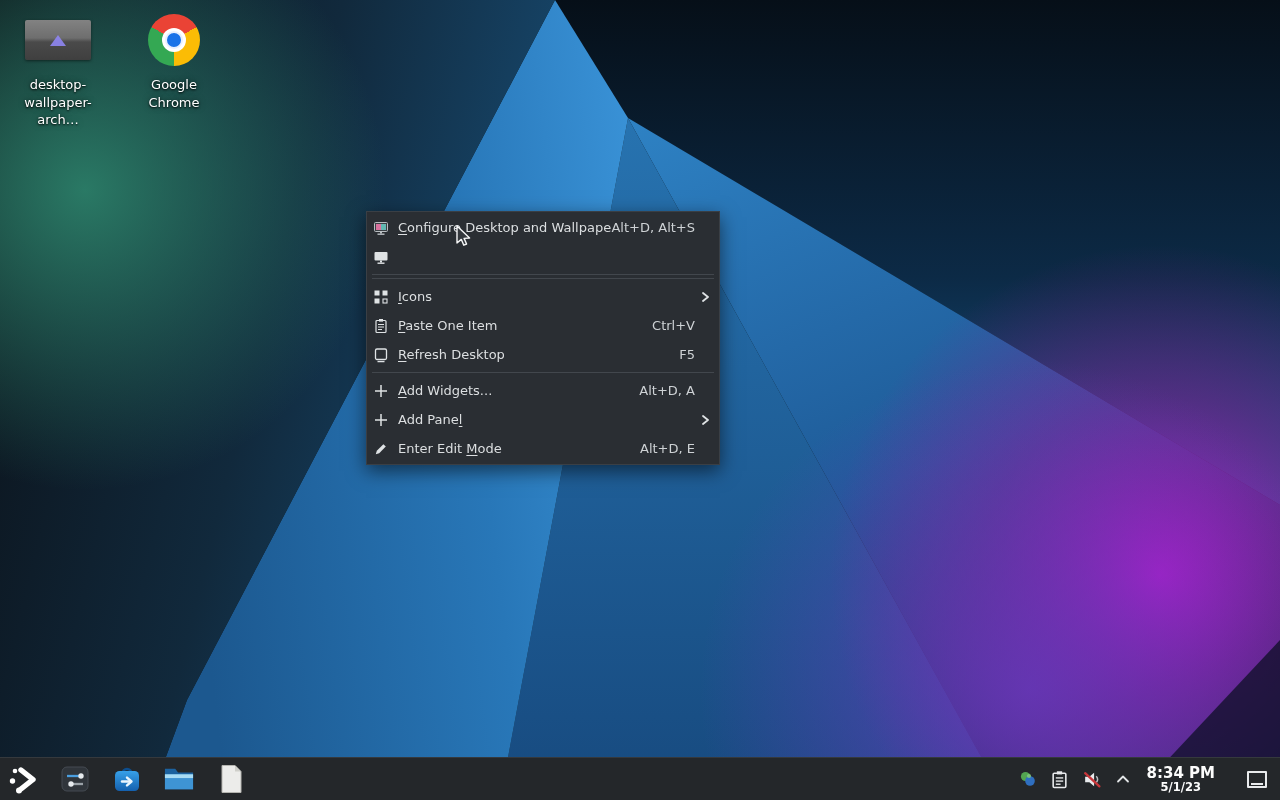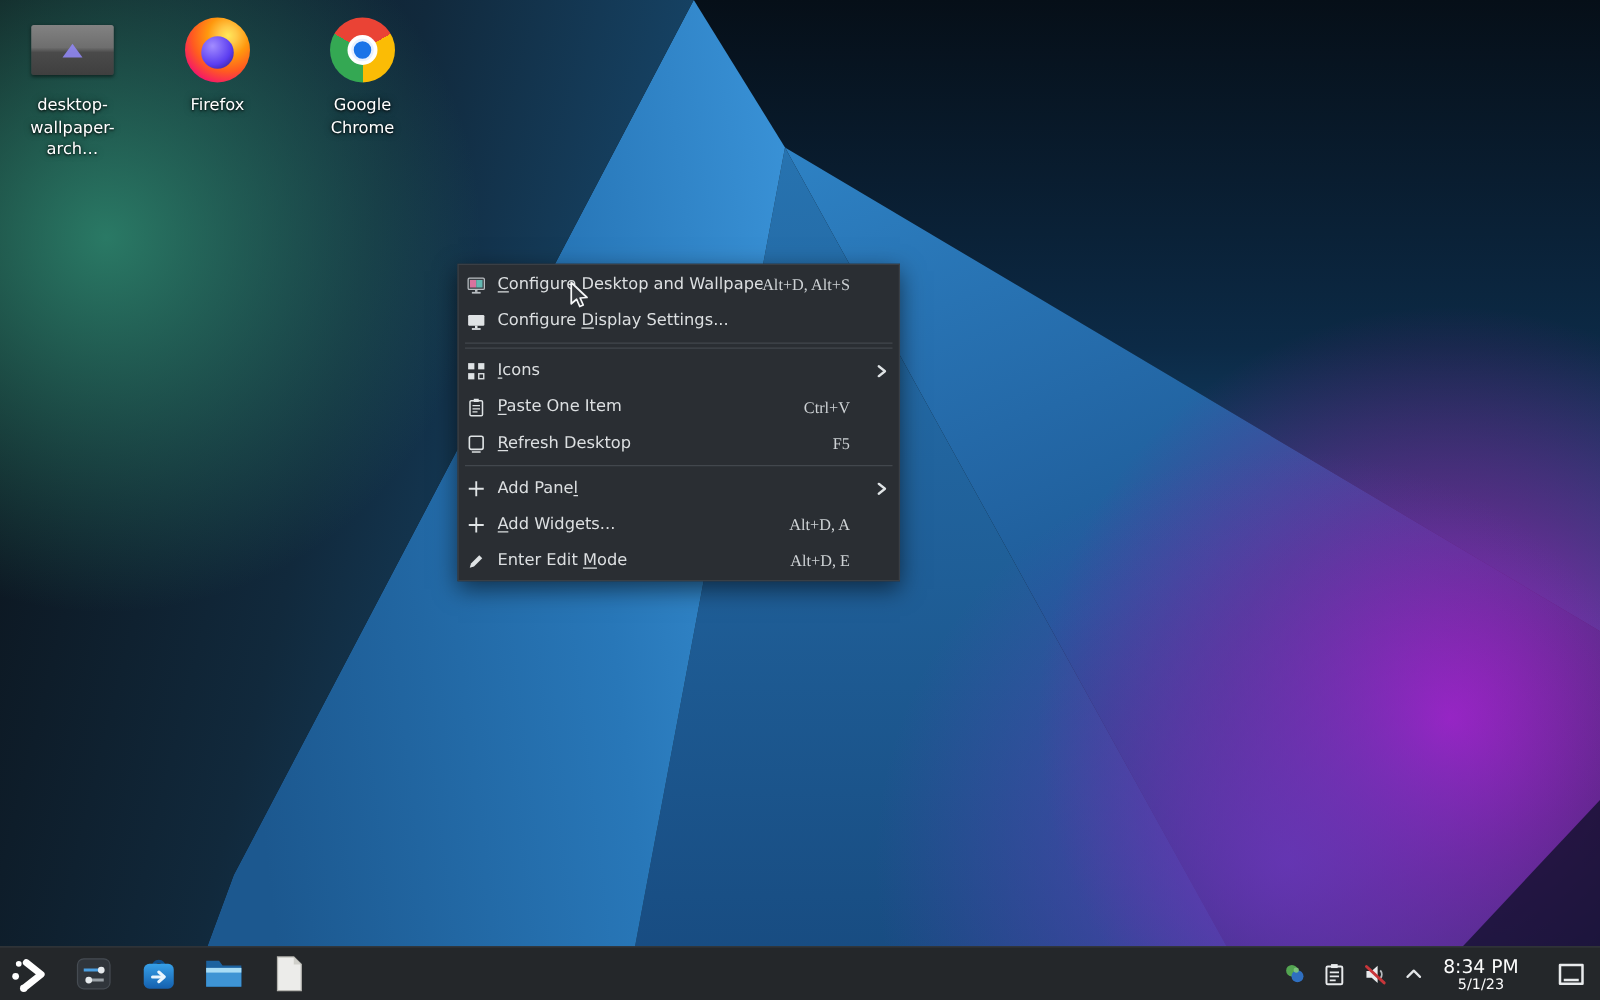--- a/index.html
+++ b/index.html
@@ -34,37 +34,37 @@
   .chrome .dot  { position:absolute; left:17px; top:17px; width:18px; height:18px; border-radius:50%;
                   background:#1a73e8; border:2px solid #e8f0fe; }
 
   
   .menu { position:absolute; left:366px; top:211px; width:354px; background:#2a2e33;
           border:1px solid #3a3f45; box-shadow:0 6px 18px rgba(0,0,0,.55); padding:1px 0; z-index:5; }
   .mi { display:flex; align-items:center; height:29px; padding:0 8px 0 6px; font-size:13px; color:#dcdfe1; }
   .mi .mic { width:16px; height:16px; margin-right:9px; flex:none; display:flex; align-items:center; justify-content:center; }
   .mi .ml { flex:1; white-space:nowrap; overflow:hidden; }
   .mi .ml u { text-decoration:underline; text-underline-offset:2px; }
-  .mi .ms { color:#ced2d5; margin-right:31px; white-space:nowrap;font-family:Liberation Serif, serif; }
+  .mi .ms { color:#ced2d5; margin-right:16px; white-space:nowrap; }
   .mi .sub { width:10px; height:10px; flex:none; margin-left:auto; }
   .mi.disabled, .mi.disabled .ms { color:#6b7075; }
   .mi.disabled .mic { opacity:.5; }
   .msep { height:1px; background:#42474d; margin:3px 5px; }
 
   
   .cursor { position:absolute; left:452px; top:224px; z-index:9; }
 
   
   .panel { position:absolute; left:0; bottom:0; width:1280px; height:43px; background:#24272a;
            border-top:1px solid #35393d; display:flex; align-items:center; z-index:4; }
   .panel-left { display:flex; align-items:center; gap:22px; padding-left:8px; }
   .pbtn { width:30px; height:30px; display:flex; align-items:center; justify-content:center; }
   .panel-right { margin-left:auto; display:flex; align-items:center; gap:13px; padding-right:13px; }
   .tray-ic { display:flex; align-items:center; justify-content:center; }
-  .clock { text-align:center; color:#fcfcfc; line-height:1.08; margin:0 3px; }
+  .clock { text-align:center; color:#fcfcfc; line-height:1.08; margin:0 3px;font-weight:bold; }
   .clock .t { font-size:15px; }
   .clock .d { font-size:11.5px; }
   .showdesk { width:20px; height:17px; border:2px solid #e8eaec; border-radius:1px; margin-left:16px; position:relative; }
   .showdesk::after { content:""; position:absolute; left:2px; right:2px; bottom:1px; height:2px; background:#e8eaec; }
 </style>
 </head>
 <body>
 
 <div class="screen">
 
@@ -124,28 +124,20 @@
     <div class="dicon">
       <div class="art">
         <div class="thumb">
             <div class="arch-tri"></div>
           </div>
       </div>
       <div class="lbl">desktop-wallpaper-arch…</div>
     </div>
     <div class="dicon">
       <div class="art">
-          <div class="fx">
-            <div class="core"></div>
-          </div>
-        </div>
-      <div class="lbl">Firefox</div>
-    </div>
-    <div class="dicon">
-      <div class="art">
           <div class="chrome">
             <div class="ring"></div>
             <div class="dot"></div>
           </div>
         </div>
       <div class="lbl">Google Chrome</div>
     </div>
   </div>
 
   <div class="menu">
@@ -165,21 +157,20 @@
     </div>
 
     <div class="mi">
       <span class="mic">
         <svg width="16" height="16" viewBox="0 0 16 16">
             <rect x="1.5" y="3" width="13" height="8.5" rx="1" fill="#dfe3e5"></rect>
             <rect x="7" y="11.5" width="2" height="2" fill="#dfe3e5"></rect>
             <rect x="4.5" y="13.5" width="7" height="1.4" fill="#dfe3e5"></rect>
           </svg>
       </span>
-      <span class="ml"><span>Configure </span><u>D</u><span>isplay Settings...</span></span>
       <span class="ms"></span>
     </div>
 
     <div class="msep"></div>
 
 
     <div class="msep"></div>
 
     <div class="mi">
       <span class="mic">
@@ -224,35 +215,35 @@
 
     <div class="msep"></div>
 
     <div class="mi">
       <span class="mic">
         <svg width="16" height="16" viewBox="0 0 16 16">
             <line x1="8" y1="2" x2="8" y2="14" stroke="#dfe3e5" stroke-width="1.5"></line>
             <line x1="2" y1="8" x2="14" y2="8" stroke="#dfe3e5" stroke-width="1.5"></line>
           </svg>
       </span>
+      <span class="ml"><span></span><u>A</u><span>dd Widgets...</span></span>
+      <span class="ms">Alt+D, A</span>
+    </div>
+
+    <div class="mi">
+      <span class="mic">
+        <svg width="16" height="16" viewBox="0 0 16 16">
+            <line x1="8" y1="2" x2="8" y2="14" stroke="#dfe3e5" stroke-width="1.5"></line>
+            <line x1="2" y1="8" x2="14" y2="8" stroke="#dfe3e5" stroke-width="1.5"></line>
+          </svg>
+      </span>
       <span class="ml"><span>Add Pane</span><u>l</u><span></span></span>
       <svg class="sub" viewBox="0 0 10 10">
           <polyline points="2,1 7,5 2,9" fill="none" stroke="#dfe3e5" stroke-width="1.8" stroke-linecap="round" stroke-linejoin="round"></polyline>
         </svg>
-    </div>
-
-    <div class="mi">
-      <span class="mic">
-        <svg width="16" height="16" viewBox="0 0 16 16">
-            <line x1="8" y1="2" x2="8" y2="14" stroke="#dfe3e5" stroke-width="1.5"></line>
-            <line x1="2" y1="8" x2="14" y2="8" stroke="#dfe3e5" stroke-width="1.5"></line>
-          </svg>
-      </span>
-      <span class="ml"><span></span><u>A</u><span>dd Widgets...</span></span>
-      <span class="ms">Alt+D, A</span>
     </div>
 
     <div class="mi">
       <span class="mic">
         <svg width="16" height="16" viewBox="0 0 16 16">
             <path d="M2.8 13.2 l1-3.4 6.6-6.6 2.4 2.4 -6.6 6.6 z" fill="#dfe3e5"></path>
           </svg>
       </span>
       <span class="ml"><span>Enter Edit </span><u>M</u><span>ode</span></span>
       <span class="ms">Alt+D, E</span>

